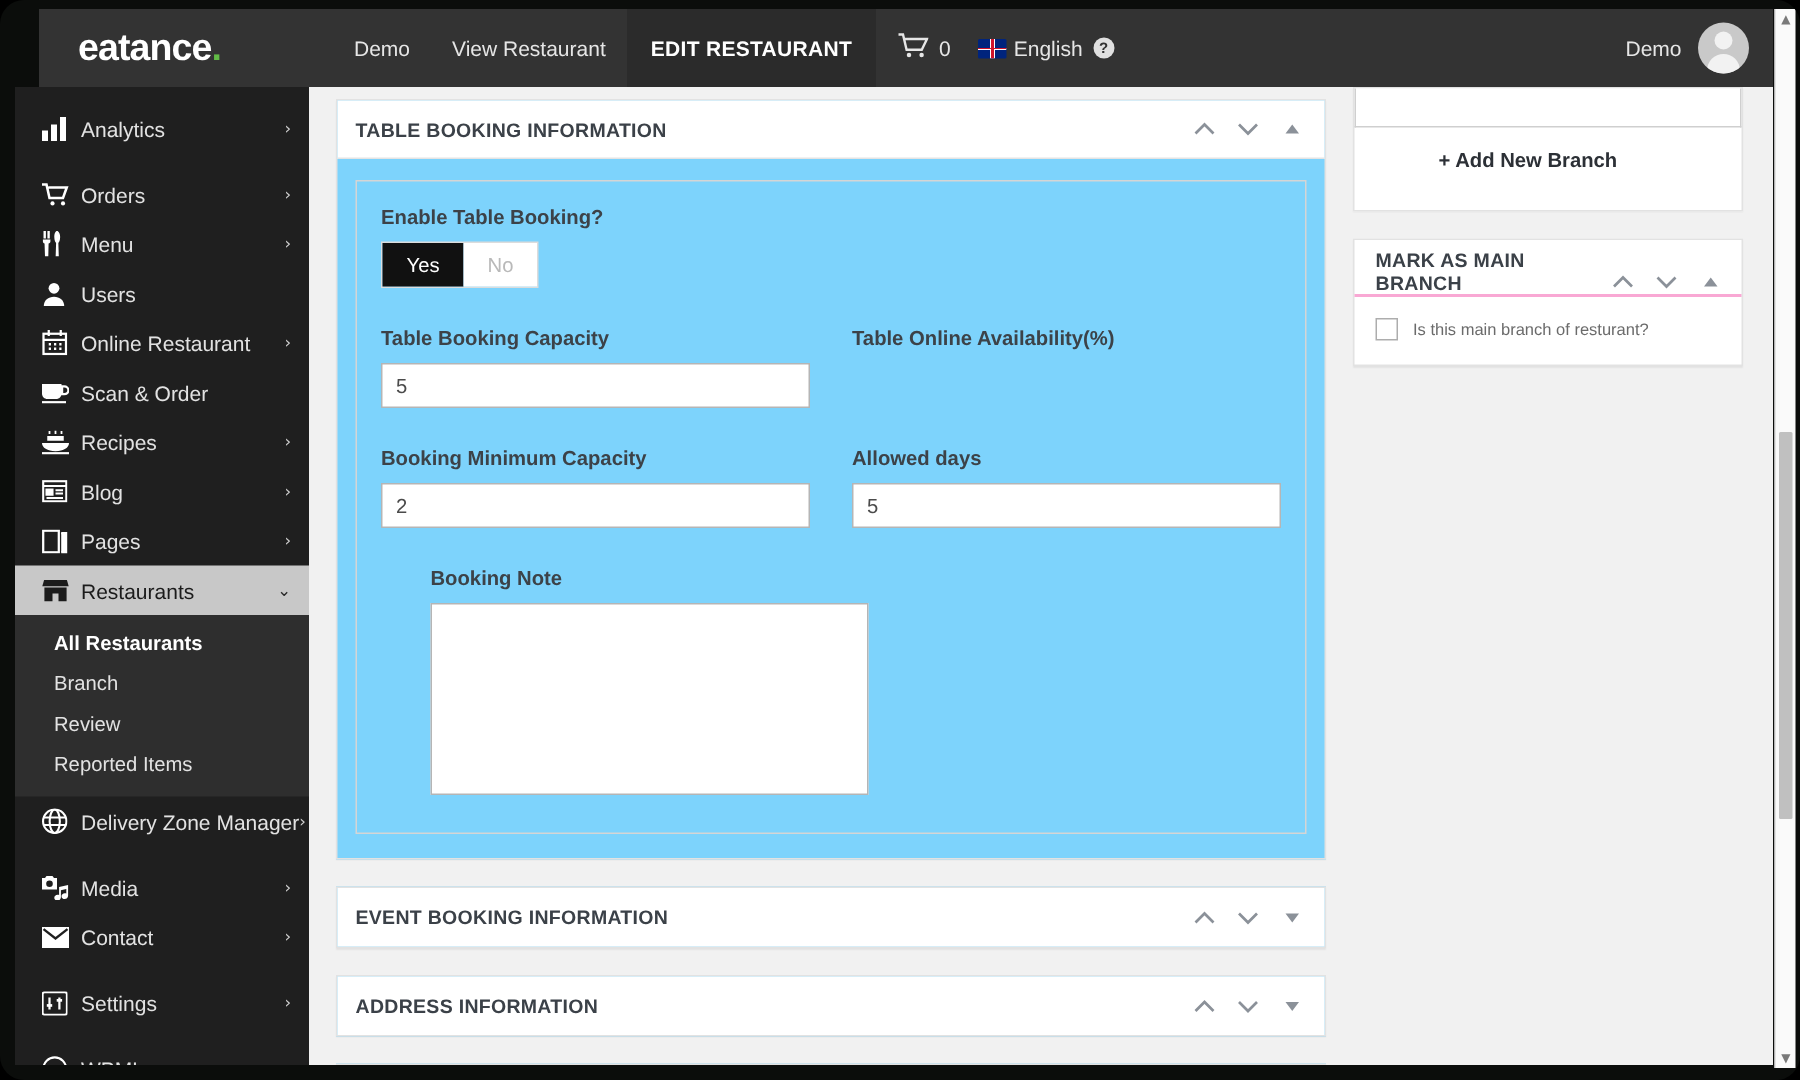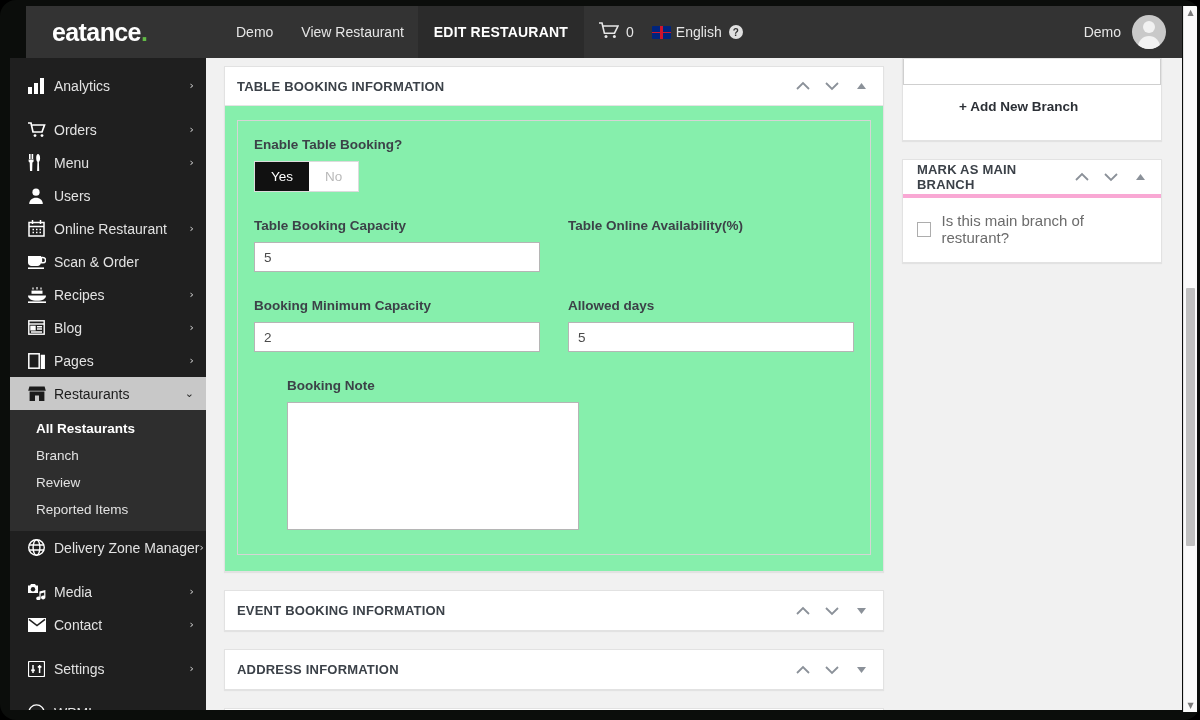--- a/index.html
+++ b/index.html
@@ -166,21 +166,21 @@
   }
   #content-inner {
     position: absolute; inset: 0;
     padding: 0 18px 0 18px;
     display: flex; gap: 18px;
   }
   #col-main { width: 660px; padding-top: 8px; }
   #col-side { width: 260px; padding-top: 0px; }
 
   .panel {
-    background: #86efac;
+    background: #7dd3fc;
     border: 1px solid #e2e2e2;
     box-shadow: 0 1px 1px rgba(0,0,0,.06);
     margin-bottom: 18px;
   }
   .panel-header {
     display: flex; align-items: center;
     height: 39px;
     padding: 0 14px 0 12px;
     border-bottom: 1px solid #e4e4e4;
     background: #fff;
@@ -240,27 +240,27 @@
     width: 100%; height: 26px;
     border: 1px solid #cfcfcf; border-top: none;
     background: #fff;
   }
   .add-branch {
     font-size: 13.5px; font-weight: bold; color: #2c3036;
     padding: 14px 16px 26px 16px;
     margin-left: 40px;
   }
   .side-head {
-    display: flex; align-items: center; height: 38px;
-    padding: 0 13px 0 14px; border-bottom: 4px solid #f9a8d4;
+    display: flex; align-items: flex-end; height: 38px;
+    padding: 0 13px 0 14px; border-bottom: 2px solid #f9a8d4;
   }
   .side-title { flex:1; font-size: 13px; font-weight: bold; color:#3b4148; letter-spacing:.2px; }
   .side-body { padding: 14px 14px 16px 14px; display: flex; align-items: center; gap: 10px; }
   .cbox { width: 15px; height: 15px; border: 1px solid #adadad; background:#fff; }
-  .cbox-label { font-size: 15px; color: #6b6b6b; }
+  .cbox-label { font-size: 11px; color: #6b6b6b; }
 
   
   #vscroll {
     position: absolute; right: 3px; top: 6px; bottom: 8px; width: 14px;
     background: #fafafa; border-left: 1px solid #e3e3e3;
     z-index: 60;
   }
   #vscroll .thumb {
     position: absolute; left: 2px; right: 2px; top: 282px; height: 258px;
     background: #c0c0c0; border-radius: 1px;

